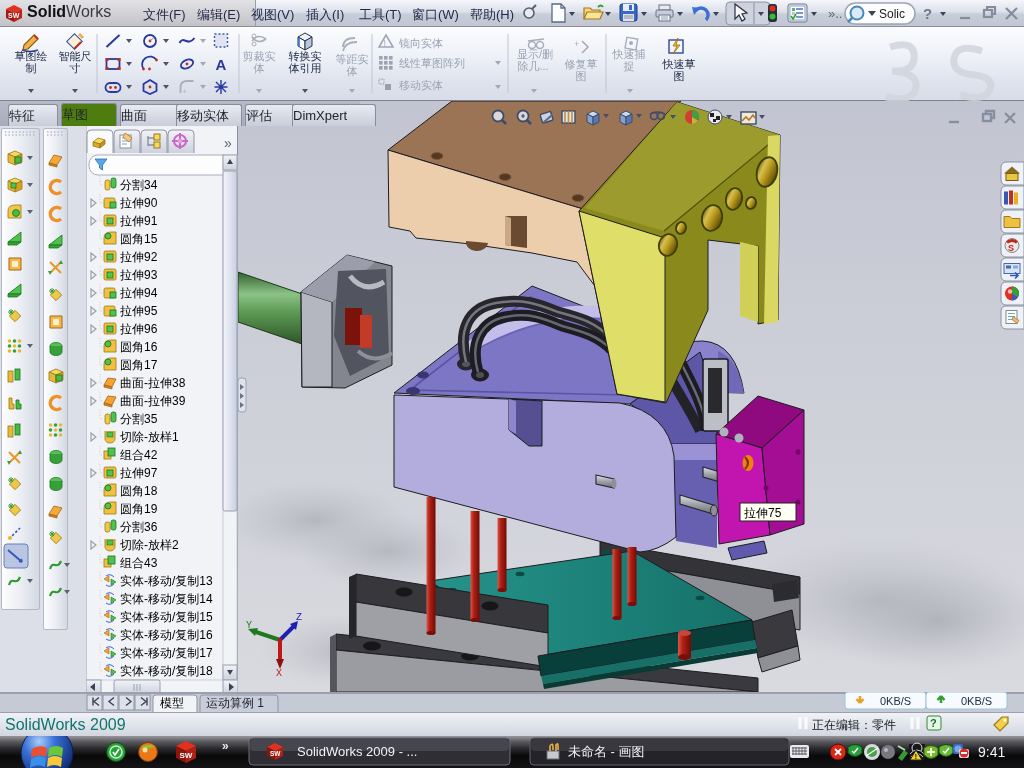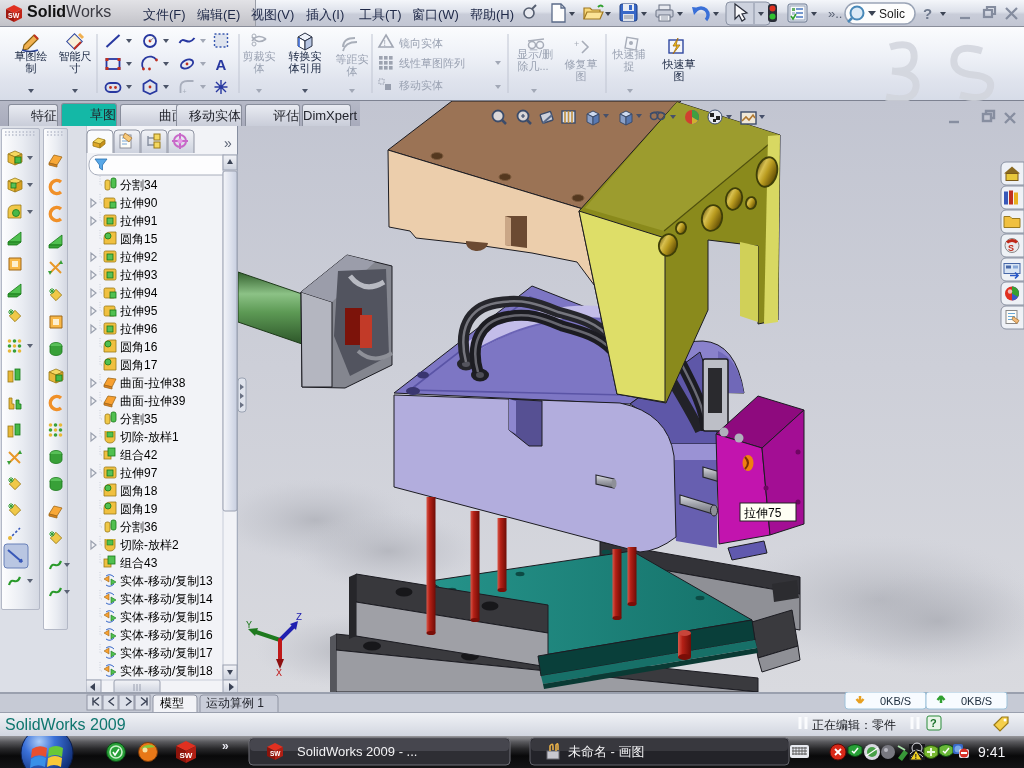--- a/index.html
+++ b/index.html
@@ -8,22 +8,22 @@
 .abs{position:absolute;}
 
 #titlebar{left:0;top:0;width:1024px;height:27px;background:linear-gradient(#f4f6fa 0%,#dde1ea 45%,#c9cdd9 55%,#c2c6d3 100%);border-bottom:1px solid #8a8e9a;}
 #swlogo{left:3px;top:3px;width:21px;height:21px;}
 #swname{left:27px;top:3px;font-size:16px;color:#111;}
 .menu{top:6px;font-size:13px;color:#1e2847;}
 
 #ribbon{left:0;top:27px;width:1024px;height:74px;background:linear-gradient(#fbfcfe 0%,#eef1f7 40%,#dfe3ed 75%,#d7dce8 100%);border-bottom:1px solid #7d8291;}
 
 #tabstrip{left:0;top:101px;width:360px;height:25px;background:linear-gradient(#b6b9c7,#a8abbc);}
-.tab{position:absolute;top:104px;height:22px;background:linear-gradient(#e9ebf2,#c9cdd9);border:1px solid #888d9b;border-bottom:none;border-radius:3px 3px 0 0;font-size:13px;color:#23252d;text-align:right;line-height:21px;}
-.tabact{background:#14b8a6;height:23px;top:103px;line-height:22px;}
+.tab{position:absolute;top:104px;height:22px;background:linear-gradient(#e9ebf2,#c9cdd9);border:1px solid #888d9b;border-bottom:none;border-radius:3px 3px 0 0;font-size:13px;color:#23252d;text-align:left;line-height:21px;}
+.tabact{background:#4d7c0f;height:23px;top:103px;line-height:22px;}
 
 #leftbg{left:0;top:126px;width:238px;height:566px;background:#dcdfe7;}
 .vtoolbar{position:absolute;background:linear-gradient(90deg,#fdfdfe,#e9ecf2 55%,#d4d8e2);border:1px solid #b3b8c6;border-radius:2px;}
 
 #tree{left:86px;top:126px;width:152px;height:554px;background:#f2f3f7;border-left:1px solid #c5c9d4;border-right:1px solid #868ea0;}
 
 #viewport{left:238px;top:101px;width:786px;height:591px;background:linear-gradient(#c2c5d1 0%,#cdcfd8 45%,#d9dadf 100%);}
 
 #botrow{left:0;top:692px;width:1024px;height:20px;background:linear-gradient(#e3e6ed,#c9cdd8);}
 #statusbar{left:0;top:712px;width:1024px;height:24px;background:linear-gradient(#f0f2f6,#d2d6e0);border-top:1px solid #9aa0ae;font-size:12px;color:#1d1d22;}
@@ -541,21 +541,21 @@
       <path d="M 770,212.5 h 7 M 770,215.5 h 7 M 770,218.5 h 5" stroke="#68a8d8" stroke-width="1"></path>
       <path d="M 775,215.5 l 6,4 -2,3 -5,-4 z" fill="#f0b878" stroke="#a87838" stroke-width="0.8"></path>
 </svg>
 
   <div id="tabstrip" class="abs"></div>
   <div class="tab abs" style="left:8px;width:50px">特征</div>
   <div class="tab tabact abs" style="left:61px;width:56px">草图</div>
   <div class="tab abs" style="left:120px;width:66px">曲面</div>
   <div class="tab abs" style="left:176px;width:66px">移动实体</div>
   <div class="tab abs" style="left:245px;width:55px">评估</div>
-  <div class="tab abs" style="left:302px;width:49px">DimXpert</div>
+  <div class="tab abs" style="left:292px;width:84px">DimXpert</div>
 
   <div id="leftbg" class="abs"></div>
   <div class="vtoolbar abs" style="left:1px;top:128px;width:39px;height:482px"></div>
   <div class="vtoolbar abs" style="left:43px;top:128px;width:25px;height:502px"></div>
   <svg class="abs" id="lefticons" style="left:0;top:126px" width="86" height="566" viewBox="0 0 86 566">
 <path d="M 5,6 h 30 M 5,9 h 30" stroke="#b8bdcc" stroke-width="1.5" stroke-dasharray="1.5,2"></path>
 <path d="M 47,6 h 16 M 47,9 h 16" stroke="#b8bdcc" stroke-width="1.5" stroke-dasharray="1.5,2"></path>
 <g transform="translate(7,24)">
         <polygon points="1,4 8,1 15,4 8,7" fill="#f5d860" stroke="#9a7a18" stroke-width="0.8"></polygon>
         <polygon points="1,4 8,7 8,15 1,12" fill="#e8b838" stroke="#9a7a18" stroke-width="0.8"></polygon>

